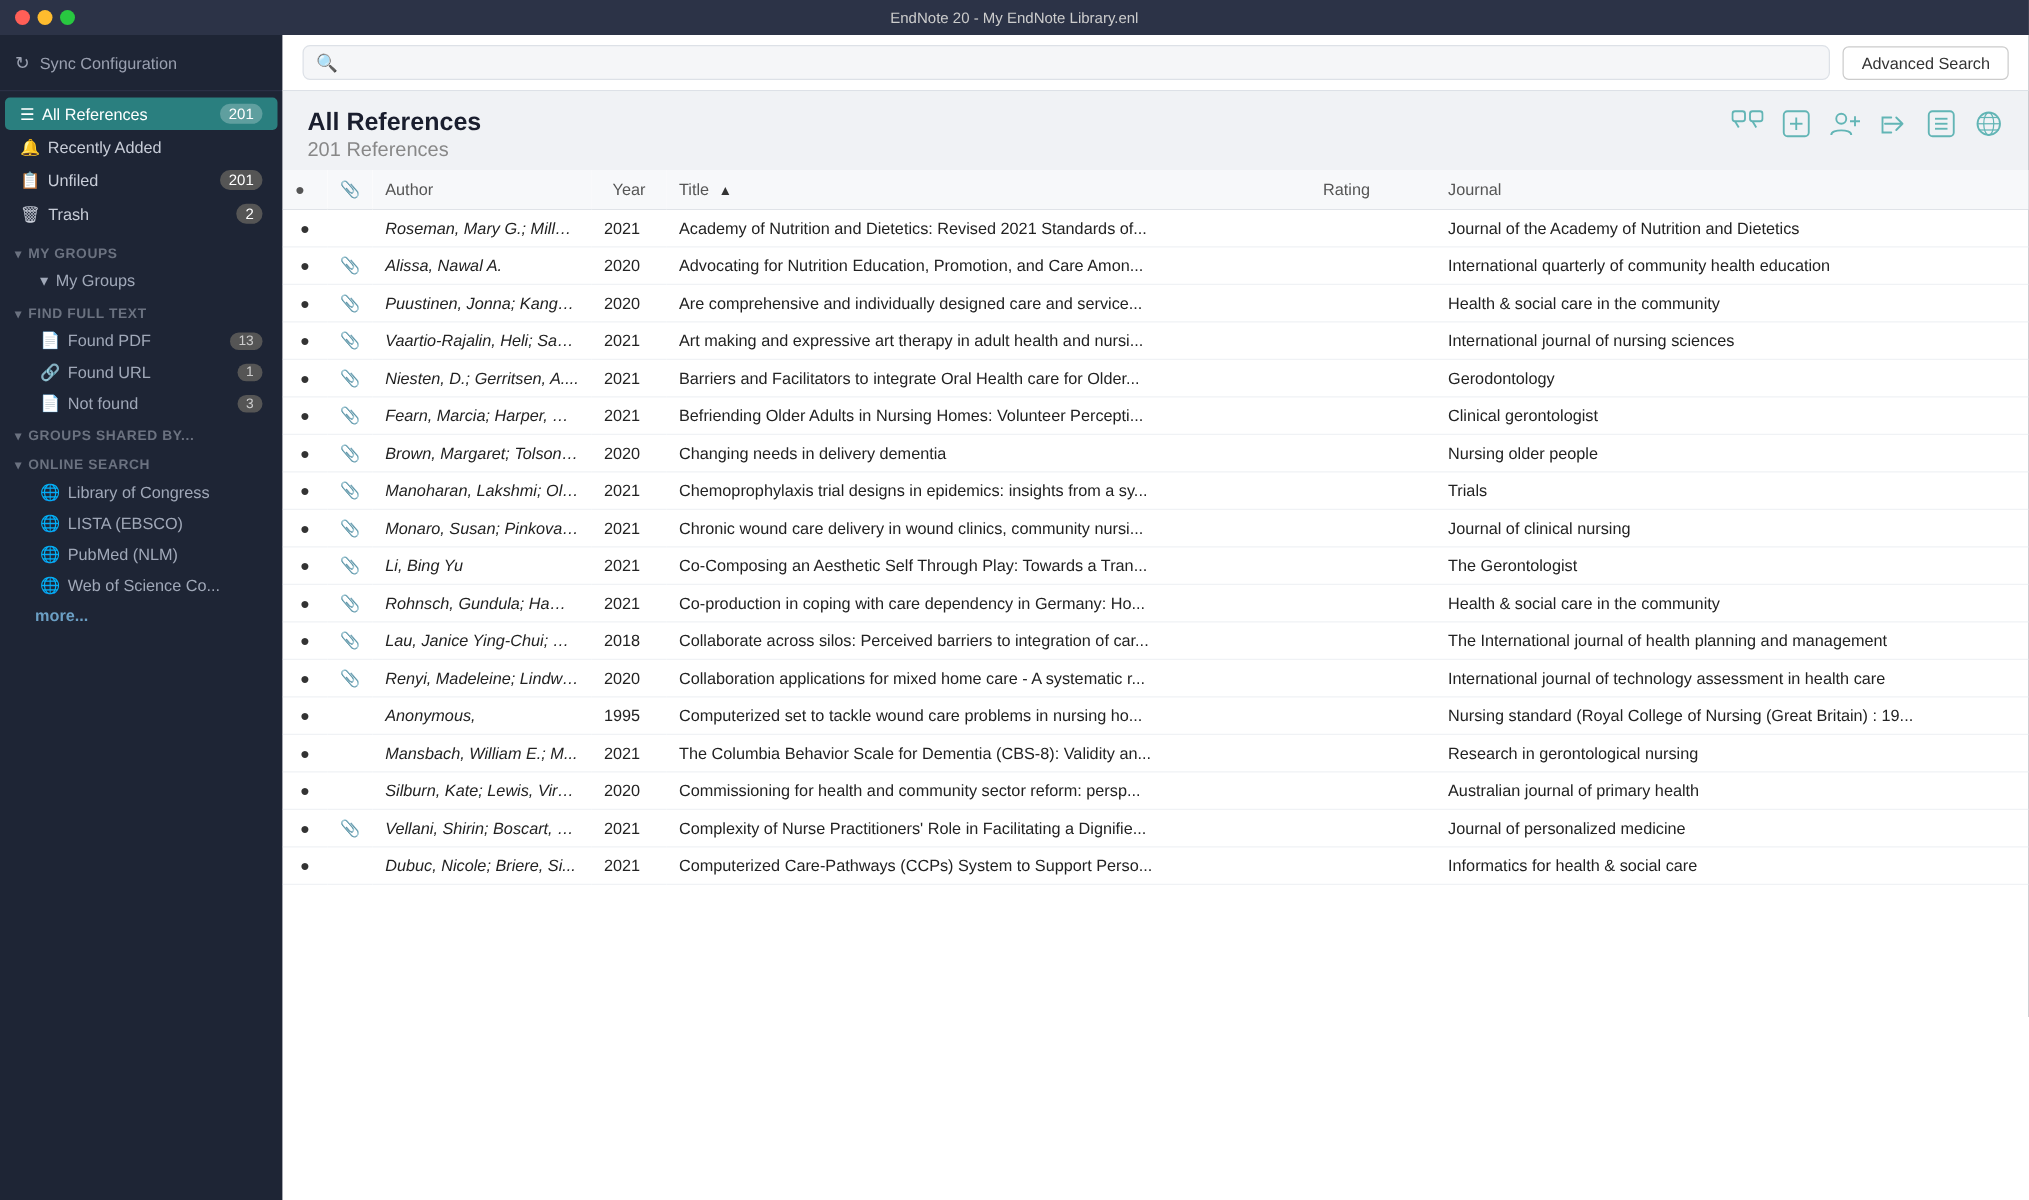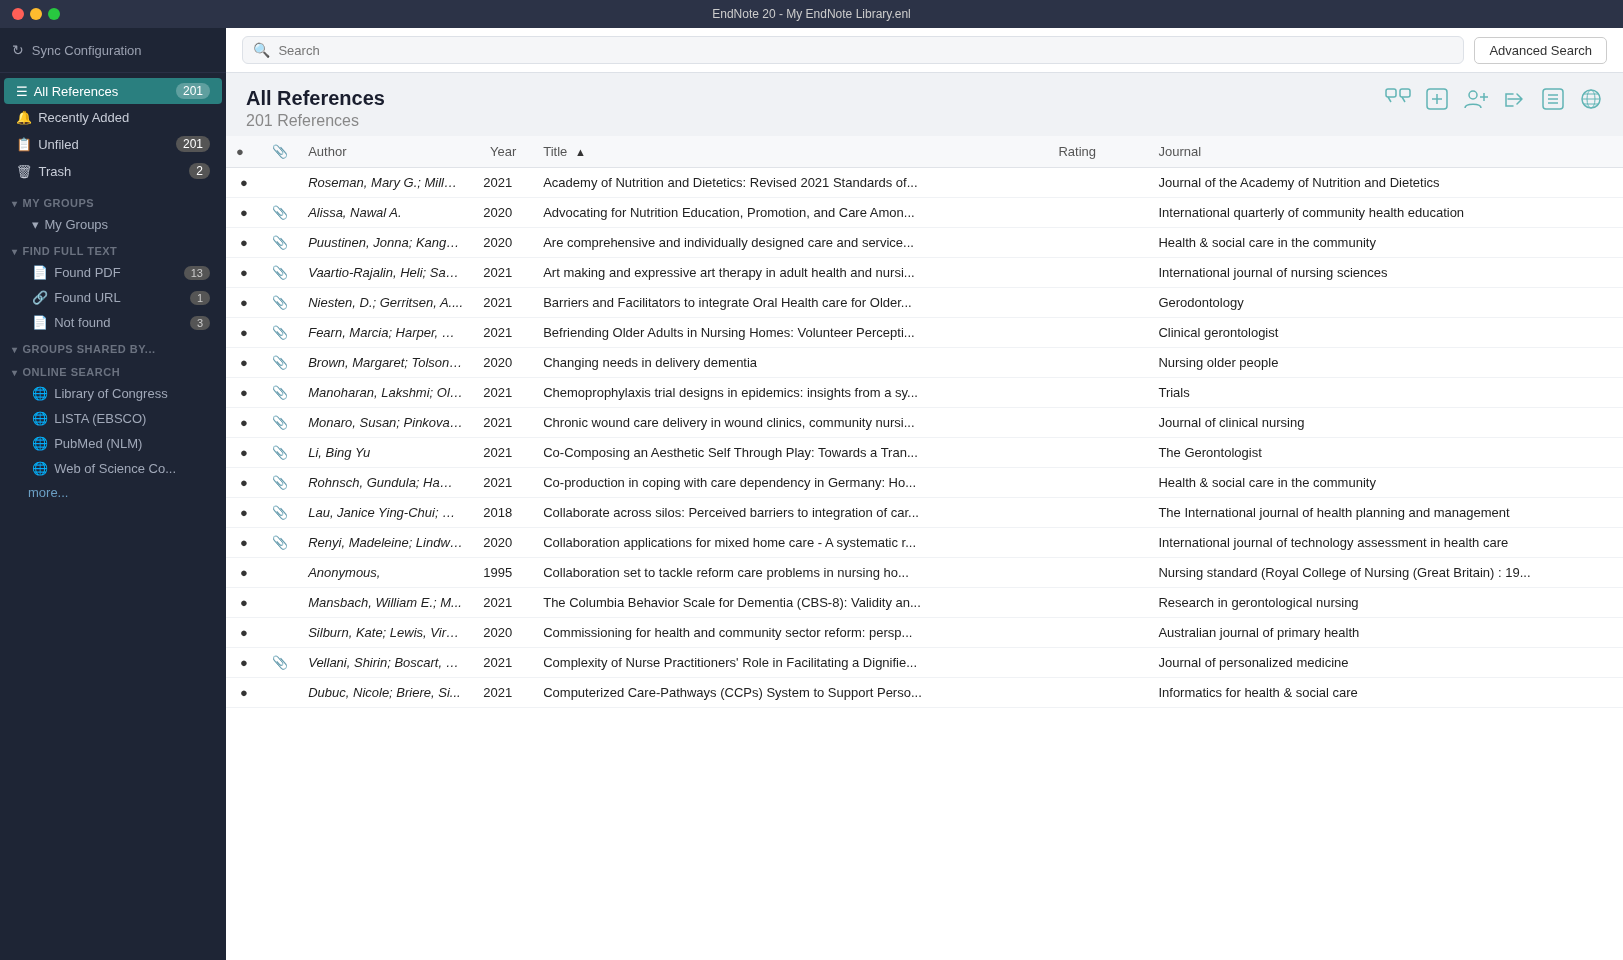--- a/index.html
+++ b/index.html
@@ -137,20 +137,21 @@
       gap: 6px;
       border-radius: 4px;
       margin: 1px 4px;
     }
 
     .more-link {
       padding: 4px 12px 4px 28px;
       color: #6b9fc4;
       font-size: 13px;
       cursor: pointer;
+      font-weight: bold;
     }
 
     
     .main-content {
       flex: 1;
       background: #f0f2f5;
       display: flex;
       flex-direction: column;
       overflow: hidden;
     }
@@ -388,21 +389,20 @@
     </div>
     <div class="more-link">more...</div>
 
   </div>
 
   <div class="main-content">
 
     <div class="search-bar">
       <div class="search-input-wrap">
         <span class="search-icon-char">🔍</span>
-        <input class="search-input" type="text" placeholder="Search" style="">
       </div>
       <button class="advanced-search-btn">Advanced Search</button>
     </div>
 
     <div class="references-header">
       <div class="references-title-group">
         <div class="references-title">All References</div>
         <div class="references-count">201 References</div>
       </div>
       <div class="toolbar-icons">
@@ -601,21 +601,21 @@
               <td class="col-year">2020</td>
               <td class="col-title">Collaboration applications for mixed home care - A systematic r...</td>
               <td class="col-rating"></td>
               <td class="col-journal">International journal of technology assessment in health care</td>
             </tr>
             <tr>
               <td class="col-dot">●</td>
               <td class="col-clip"></td>
               <td class="col-author">Anonymous,</td>
               <td class="col-year">1995</td>
-              <td class="col-title">Collaboration set to tackle reform care problems in nursing ho...</td>
+              <td class="col-title">Computerized set to tackle wound care problems in nursing ho...</td>
               <td class="col-rating"></td>
               <td class="col-journal">Nursing standard (Royal College of Nursing (Great Britain) : 19...</td>
             </tr>
             <tr>
               <td class="col-dot">●</td>
               <td class="col-clip"></td>
               <td class="col-author">Mansbach, William E.; M...</td>
               <td class="col-year">2021</td>
               <td class="col-title">The Columbia Behavior Scale for Dementia (CBS-8): Validity an...</td>
               <td class="col-rating"></td>

